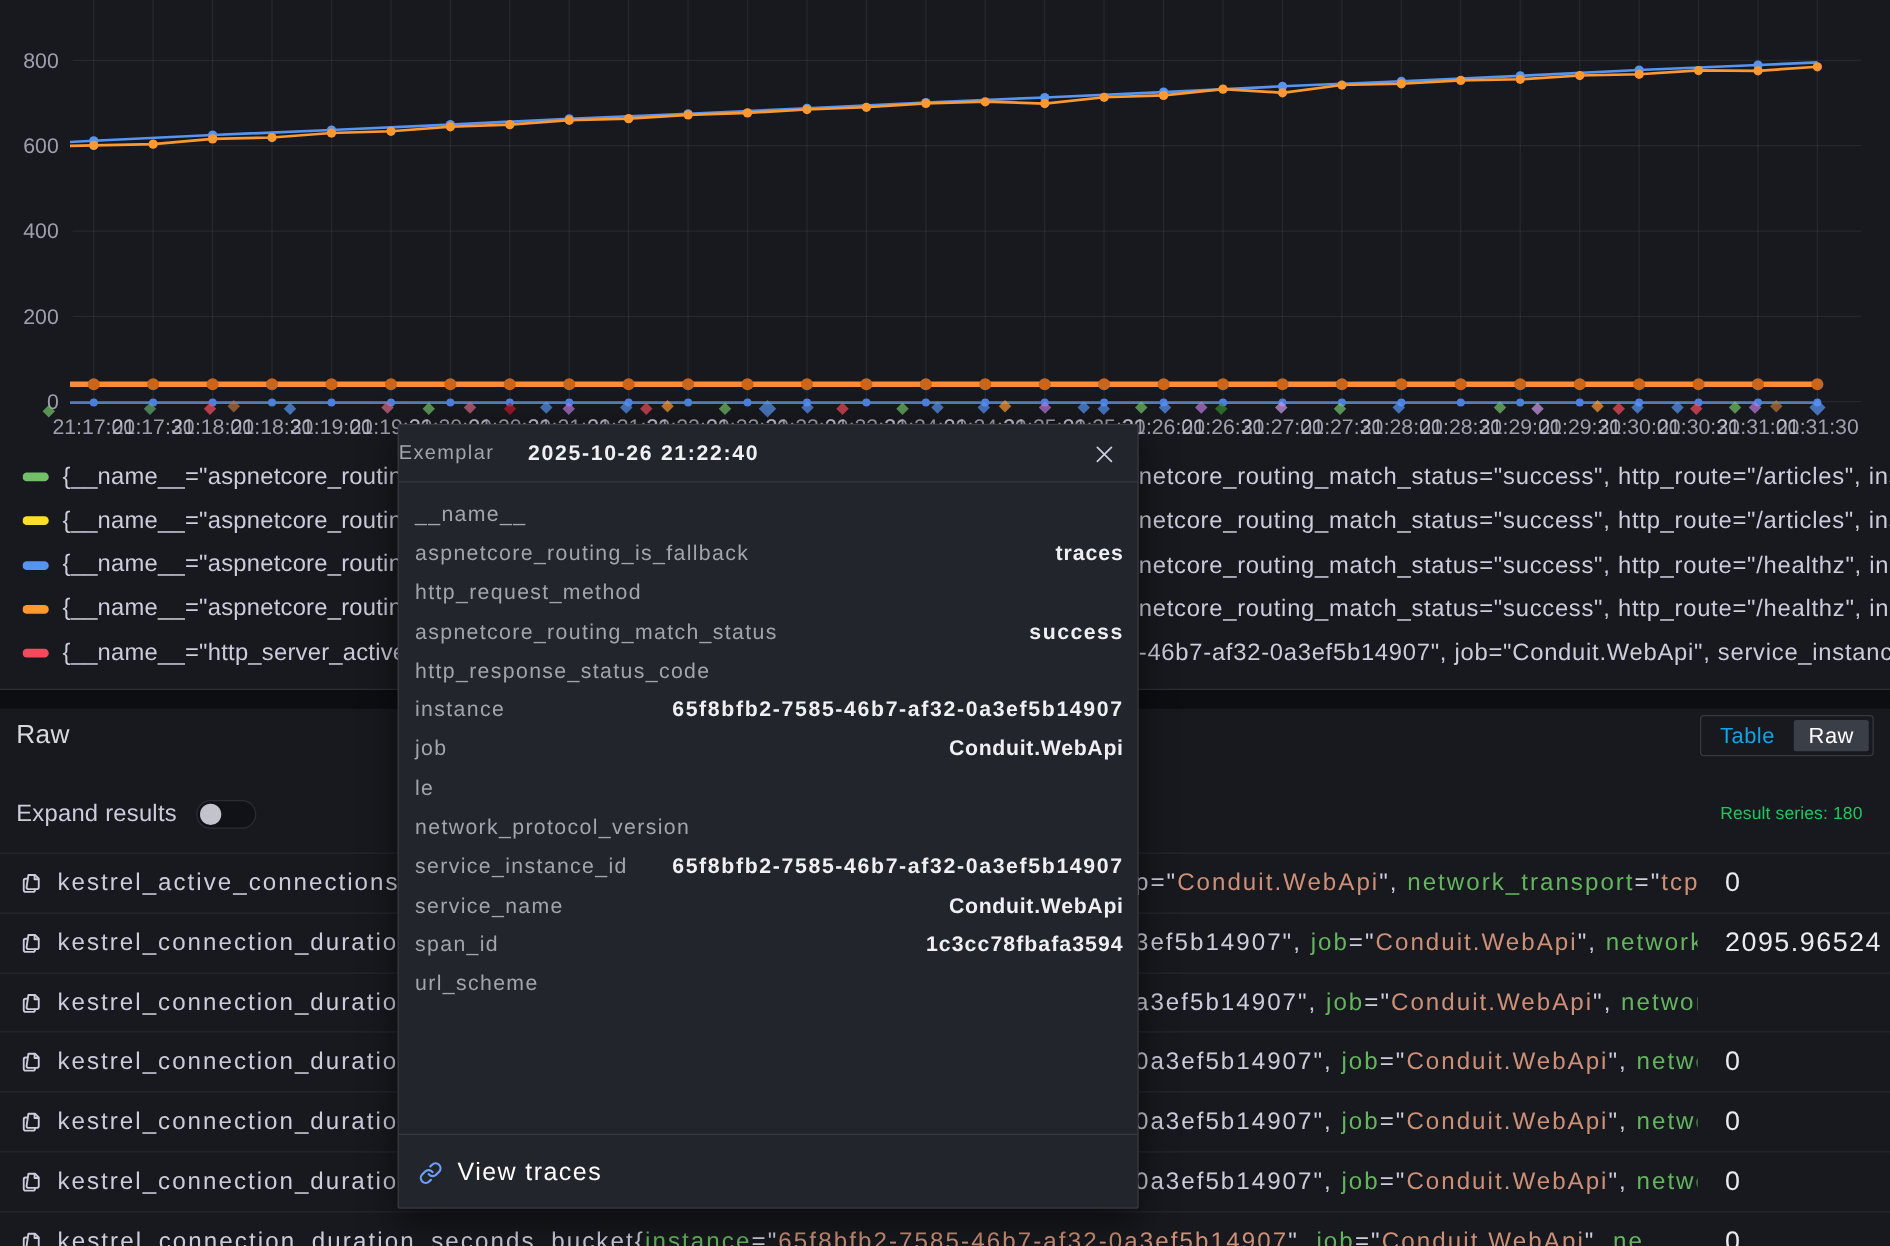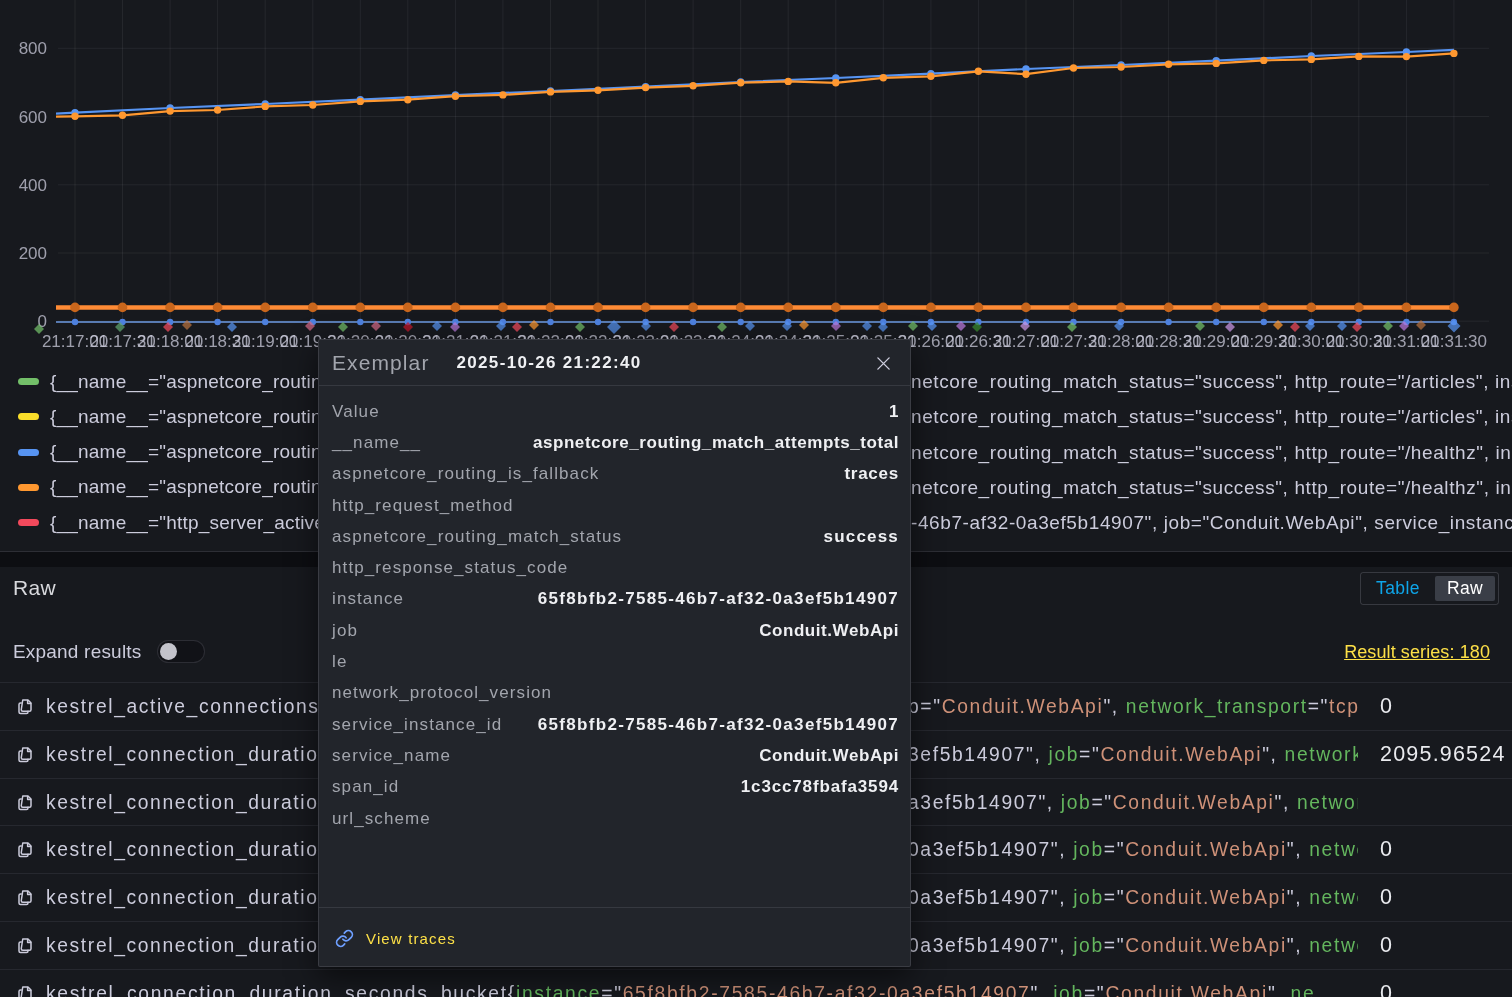--- a/index.html
+++ b/index.html
@@ -13,39 +13,39 @@
 #gap { position:absolute; left:0; top:552px; width:1512px; height:15px; background:#0d0e12; }
 #rawtitle { position:absolute; left:13px; top:576px; font-size:21px; color:#d8d9dd; letter-spacing:0.3px; }
 #segm { position:absolute; left:1360px; top:572px; width:139px; height:33px; border:1px solid rgba(204,204,220,0.18); border-radius:3px; display:flex; }
 #segm .sg { flex:none; display:flex; align-items:center; justify-content:center; font-size:17.5px; letter-spacing:0.4px; }
 #segm .t { width:74px; color:#0ea5e9; }
 #segm .r { width:60px; background:#3a3e47; color:#fff; border-radius:2px; margin:3px 3px 3px 0; height:25px; align-self:center; }
 #expand { position:absolute; left:13px; top:641px; font-size:19px; letter-spacing:0.2px; color:#ccccdc; }
 #toggle { position:absolute; left:157px; top:640px; width:48px; height:23px; background:#111217; border:1px solid rgba(204,204,220,0.15); border-radius:12px; }
 #toggle .knob { position:absolute; left:2px; top:2px; width:17px; height:17px; border-radius:50%; background:#c3c3cb; }
 #rowtopline { position:absolute; left:0; top:682px; width:1512px; height:1px; background:rgba(204,204,220,0.09); }
-#results { position:absolute; right:22px; top:642px; font-size:18px; letter-spacing:0.1px; color:#fde047;text-decoration:underline; }
+#results { position:absolute; right:22px; top:642px; font-size:14px; letter-spacing:0.1px; color:#22c55e; }
 .trow { position:absolute; left:0; width:1512px; height:47.8px; border-bottom:1px solid rgba(204,204,220,0.09); }
 .trow .cic { position:absolute; left:16px; top:14px; }
 .trow .tl { position:absolute; left:46px; top:0; width:860px; height:47.8px; line-height:47.8px; overflow:hidden; white-space:nowrap; font-size:19.3px; letter-spacing:1.62px; color:#ccccdc; }
 .trow .tr { position:absolute; left:908px; top:0; width:450px; height:47.8px; line-height:47.8px; overflow:hidden; white-space:nowrap; font-size:19.3px; letter-spacing:1.62px; color:#ccccdc; }
 .trow .tv { position:absolute; left:1380px; top:0; width:132px; height:47.8px; line-height:47.8px; white-space:nowrap; font-size:21.5px; letter-spacing:1.2px; color:#eaebef; }
 .trow i { font-style:normal; }
 #tooltip { position:absolute; left:318px; top:339px; width:593px; height:628px; background:#22252b;
   border:1px solid rgba(204,204,220,0.14); border-radius:2px; box-shadow:0 10px 30px rgba(0,0,0,0.55); z-index:10; }
 #tthead { position:absolute; left:0; top:0; width:100%; height:46px; border-bottom:1px solid rgba(204,204,220,0.12); display:flex; align-items:center; }
-#tthead .ex { margin-left:13px; font-size:21px; letter-spacing:1.1px; color:#a2a5ad; }
+#tthead .ex { font-size:16px; letter-spacing:1.1px; color:#a2a5ad; }
 #tthead .ts { margin-left:27px; font-size:17px; letter-spacing:1.33px; font-weight:700; color:#eff0f3; }
 #ttclose { position:absolute; right:19px; top:16px; width:15px; height:15px; }
 .ttbody { position:absolute; left:13px; top:56px; width:567px; }
 .ttrow { height:31.3px; display:flex; align-items:center; justify-content:space-between; }
 .ttk { font-size:17px; letter-spacing:1.1px; color:#a2a5ad; }
 .ttv { font-size:17px; letter-spacing:0.57px; font-weight:700; color:#eff0f3; }
 #ttfoot { position:absolute; left:0; top:567px; width:100%; height:61px; border-top:1px solid rgba(204,204,220,0.12); display:flex; align-items:center; }
-#ttfoot a { color:#fde047; font-size:15px; letter-spacing:1.15px; font-weight:400; text-decoration:none; }
+#ttfoot a { color:#ffffff; font-size:20px; letter-spacing:1.15px; font-weight:400; text-decoration:none; }
 </style></head>
 <body>
 <div id="stage">
 <svg width="1512" height="360" viewBox="0 0 1512 360" style="position:absolute;left:0;top:0;">
 <line x1="75.0" y1="0" x2="75.0" y2="321" stroke="rgba(204,204,220,0.08)" stroke-width="1"></line>
 <line x1="122.5" y1="0" x2="122.5" y2="321" stroke="rgba(204,204,220,0.08)" stroke-width="1"></line>
 <line x1="170.1" y1="0" x2="170.1" y2="321" stroke="rgba(204,204,220,0.08)" stroke-width="1"></line>
 <line x1="217.6" y1="0" x2="217.6" y2="321" stroke="rgba(204,204,220,0.08)" stroke-width="1"></line>
 <line x1="265.2" y1="0" x2="265.2" y2="321" stroke="rgba(204,204,220,0.08)" stroke-width="1"></line>
 <line x1="312.8" y1="0" x2="312.8" y2="321" stroke="rgba(204,204,220,0.08)" stroke-width="1"></line>
@@ -375,26 +375,21 @@
 <div id="tooltip">
   <div id="tthead">
         <span class="ex">Exemplar</span>
         <span class="ts">2025-10-26 21:22:40</span>
     <svg id="ttclose" viewBox="0 0 16 16">
           <path d="M2 2 L14 14 M14 2 L2 14" stroke="#ccccdc" stroke-width="1.5" stroke-linecap="round"></path>
         </svg>
   </div>
   <div class="ttbody">
 <div class="ttrow">
-          <span class="ttk">Value</span>
-          <span class="ttv">1</span>
-        </div>
-<div class="ttrow">
           <span class="ttk">__name__</span>
-          <span class="ttv">aspnetcore_routing_match_attempts_total</span>
         </div>
 <div class="ttrow">
           <span class="ttk">aspnetcore_routing_is_fallback</span>
           <span class="ttv" style="letter-spacing:0.75px;">traces</span>
         </div>
 <div class="ttrow">
           <span class="ttk">http_request_method</span>
           <span class="ttv"></span>
         </div>
 <div class="ttrow">

